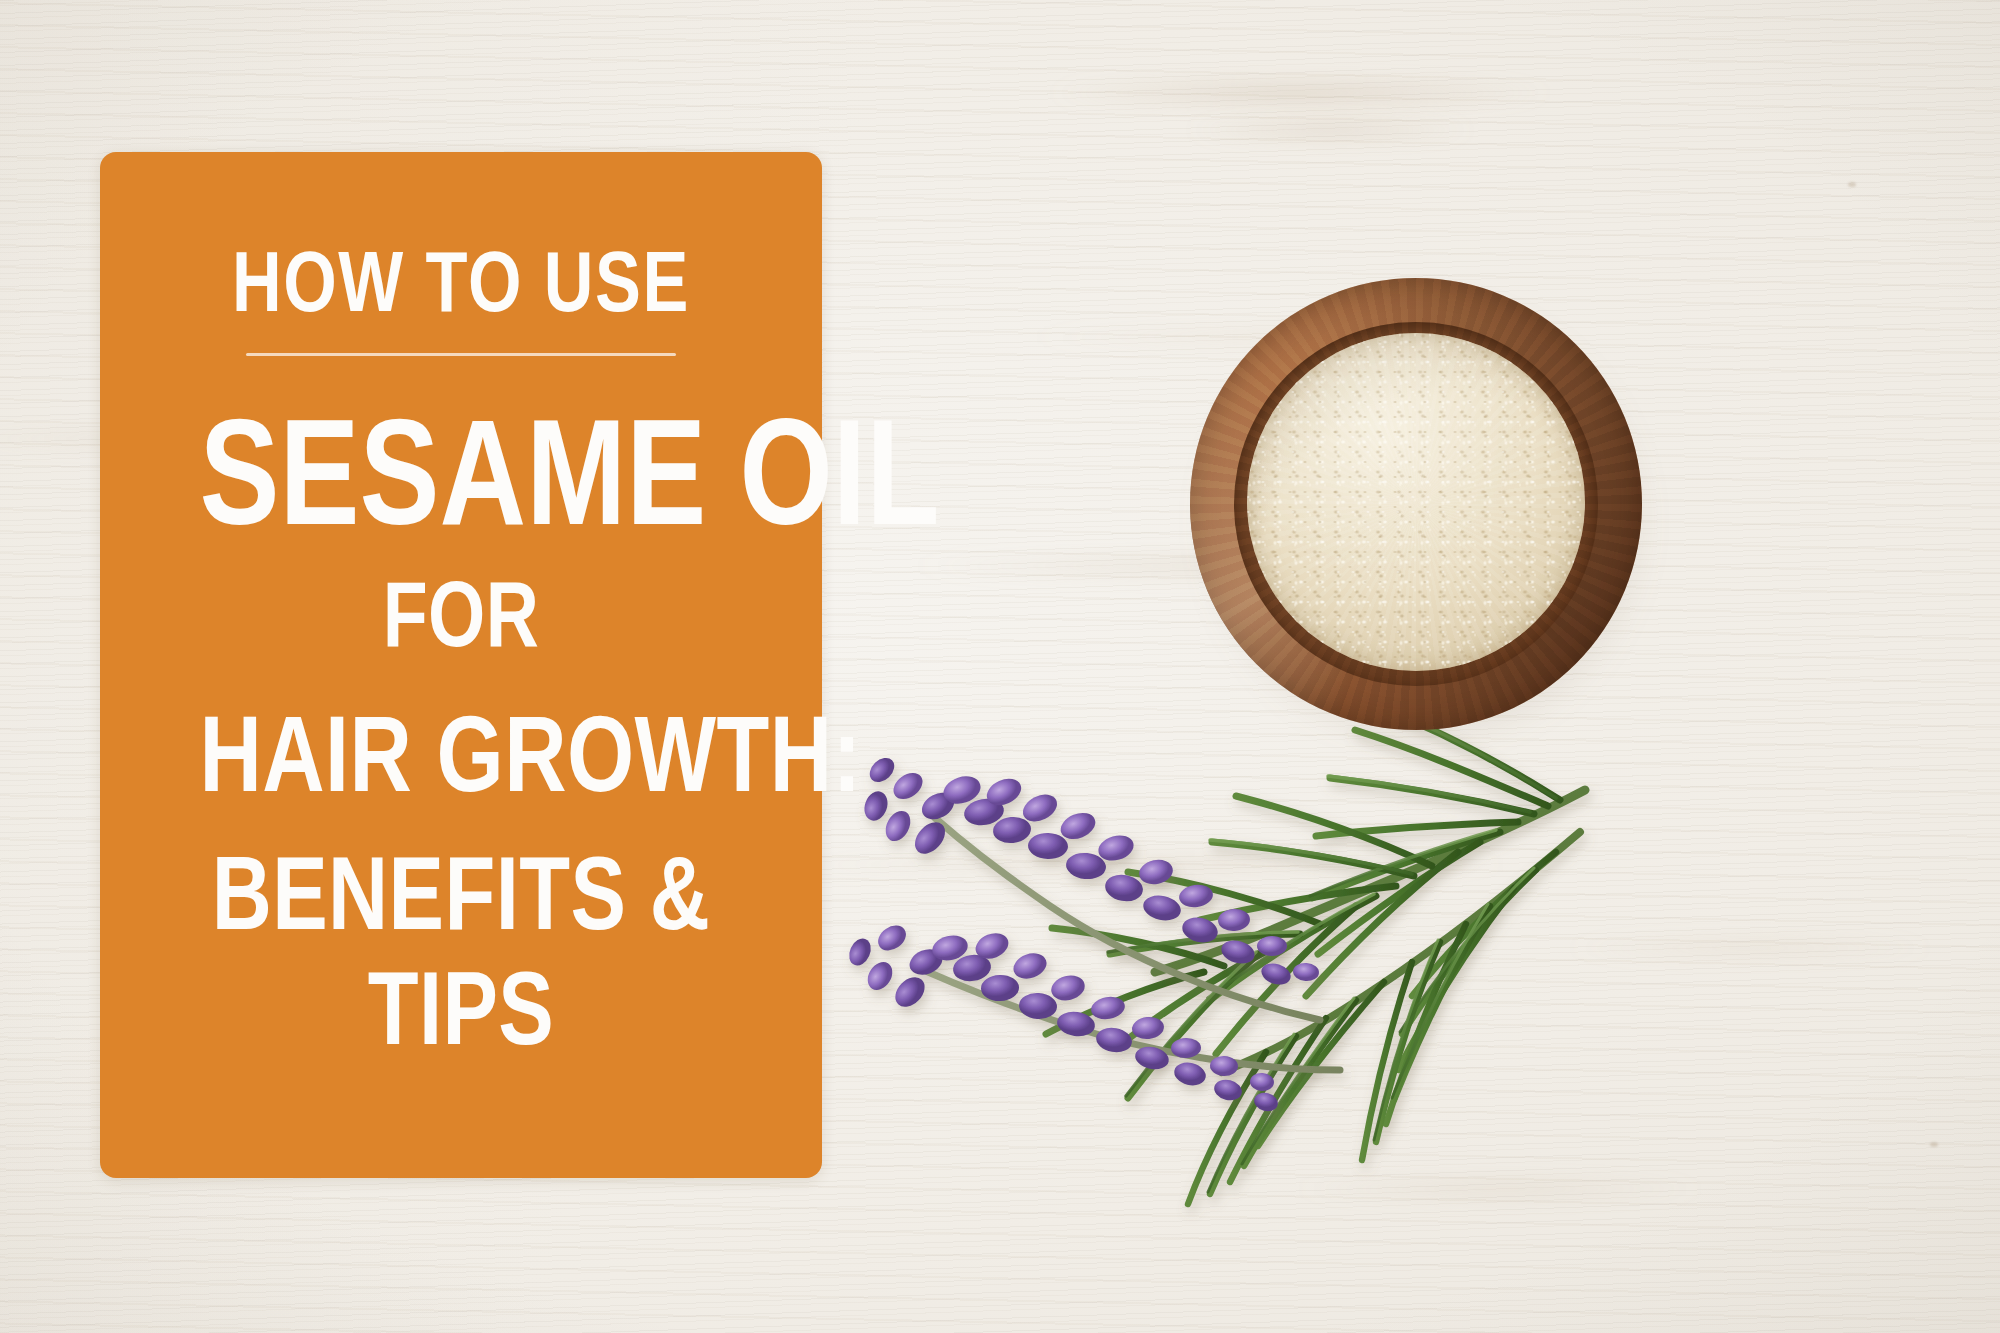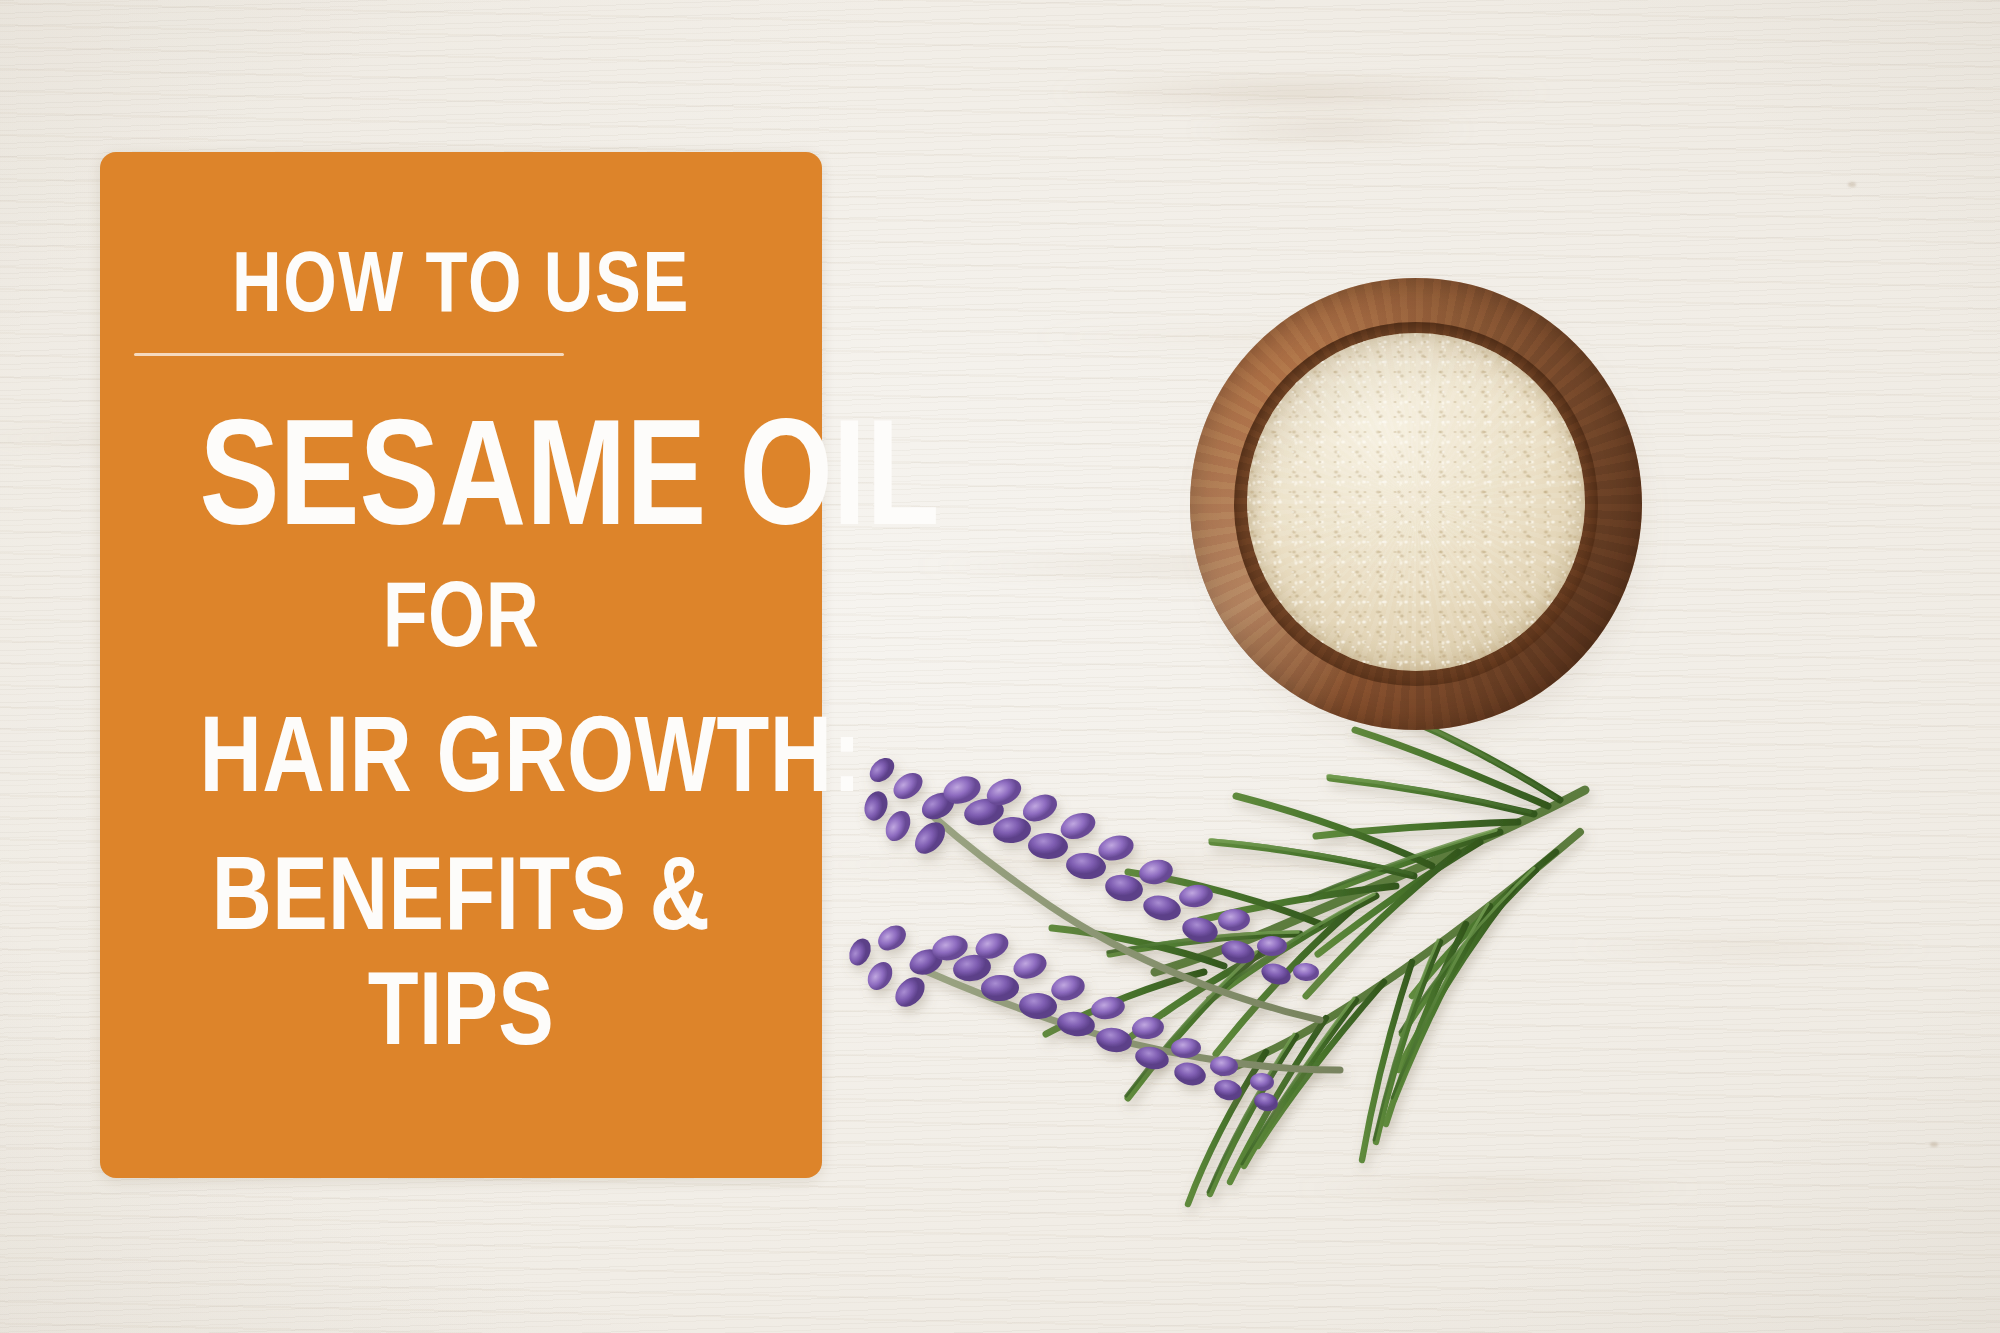--- a/index.html
+++ b/index.html
@@ -83,21 +83,21 @@
   
   .title-card {
     position:absolute;
     left:100px; top:152px;
     width:722px; height:1026px;
     background:#dd842a;
     border-radius:16px;
     box-shadow:0 3px 14px rgba(90,62,28,.12);
     display:flex;
     flex-direction:column;
-    align-items:flex-start;
+    align-items:center;
     padding:76px 34px 26px 34px;
   }
 
   .t-line {
     width:100%;
     text-align:center;
     color:#fdfcfa;
     font-family:"Liberation Sans Narrow","Liberation Sans", sans-serif;
     font-weight:700;
     letter-spacing:.5px;

